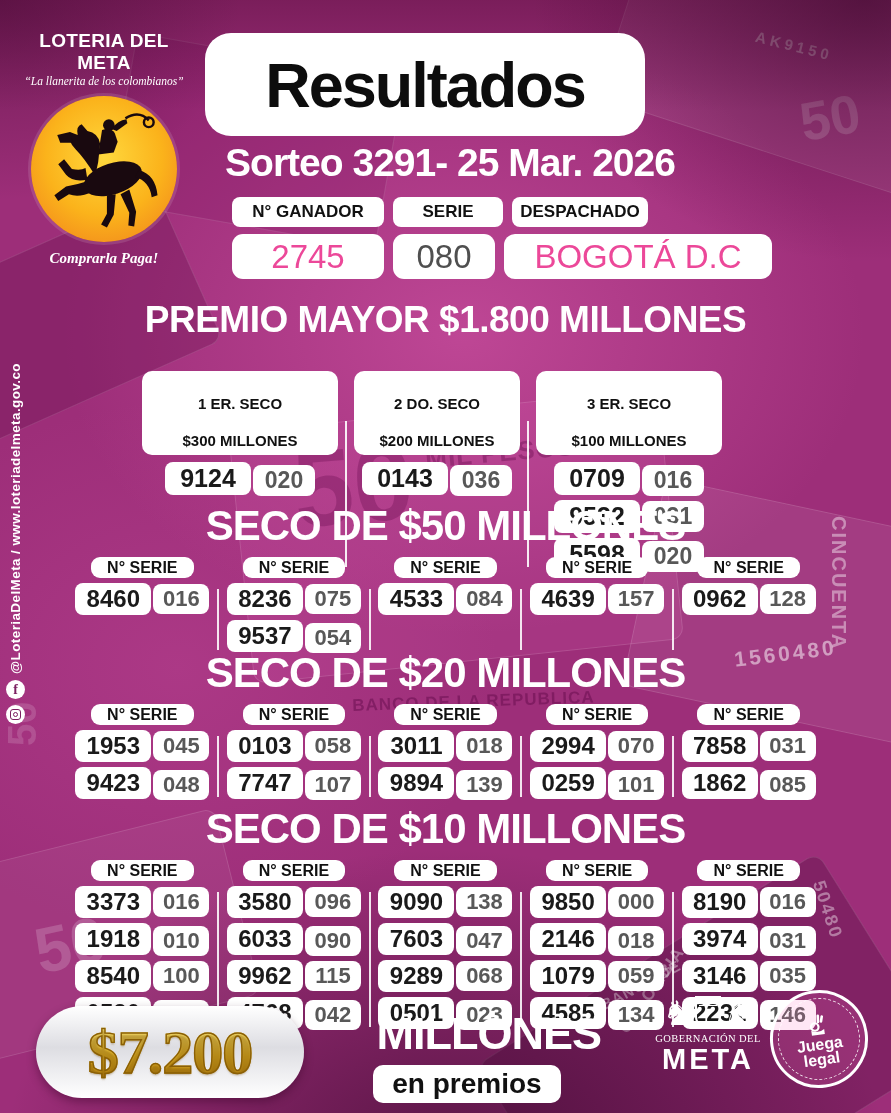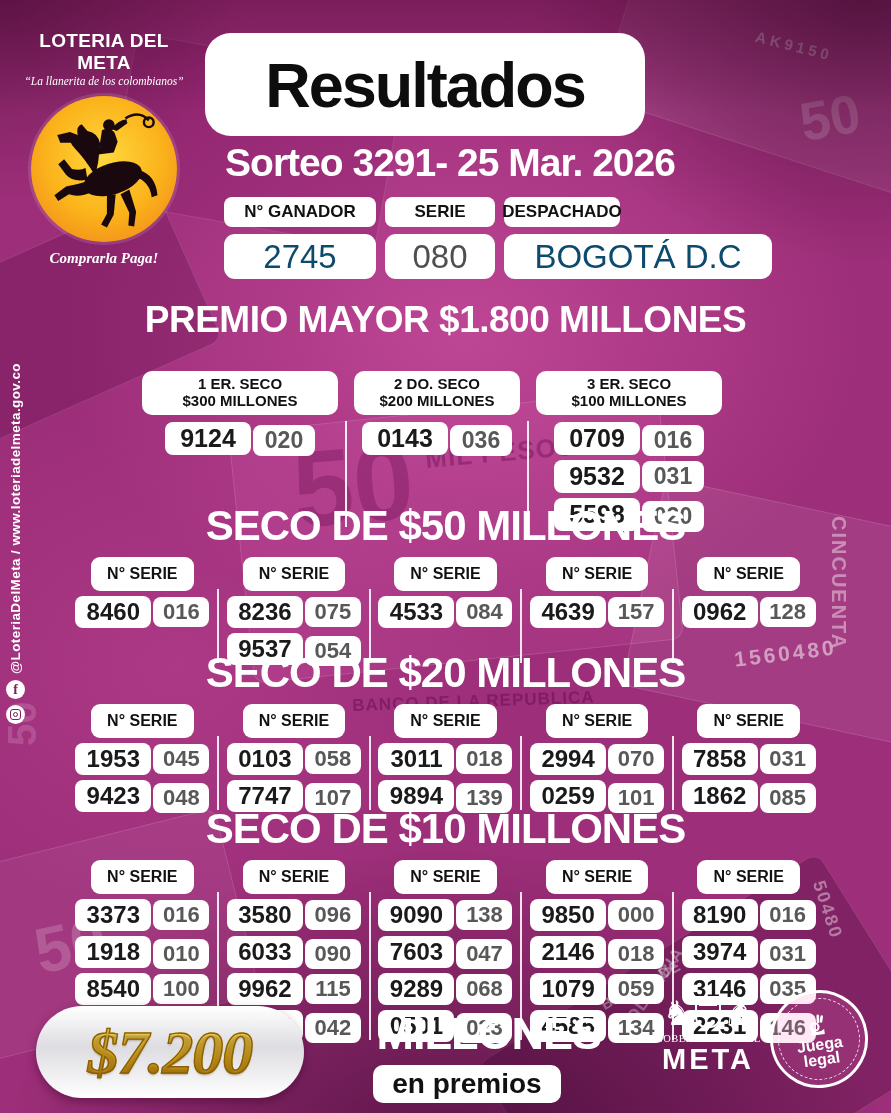--- a/index.html
+++ b/index.html
@@ -39,56 +39,56 @@
   .logo-circle{width:146px;height:146px;margin:9px auto 8px;border-radius:50%;
     background:radial-gradient(circle at 50% 42%, #ffd83d 0%, #fbb31b 52%, #ef7d1d 100%);
     box-shadow:0 0 0 3px rgba(255,255,255,.12);}
   .logo-slogan{font-family:"Liberation Serif",serif;font-style:italic;font-weight:bold;font-size:15px;}
   
   .header-box{position:absolute;left:205px;top:33px;width:440px;height:103px;background:#fff;border-radius:26px;
     display:flex;align-items:center;justify-content:center;z-index:3;}
   .header-title{font-size:63px;font-weight:bold;color:#0d0d0d;letter-spacing:-2px;}
   .sorteo{position:absolute;left:155px;top:141px;width:590px;text-align:center;font-size:39px;font-weight:bold;color:#fff;letter-spacing:-1px;z-index:3;}
   
-  .winner{position:absolute;left:224px;top:197px;z-index:3;}
+  .winner{position:absolute;left:232px;top:197px;z-index:3;}
   .winner-labels,.winner-values{display:flex;gap:9px;}
   .winner-values{margin-top:7px;}
   .wl{background:#fff;border-radius:8px;height:30px;display:flex;align-items:center;justify-content:center;font-weight:bold;font-size:17px;color:#111;}
-  .wl1{width:152px;}.wl2{width:110px;}.wl3{width:116px;}
-  .wv{background:#fff;border-radius:11px;height:45px;display:flex;align-items:center;justify-content:center;font-size:33px;color:#0c4a6e;}
-  .wv1{width:152px;}.wv2{width:110px;color:#4f4f4f;}.wv3{width:268px;}
+  .wl1{width:152px;}.wl2{width:110px;}.wl3{width:136px;}
+  .wv{background:#fff;border-radius:11px;height:45px;display:flex;align-items:center;justify-content:center;font-size:33px;color:#ec4899;}
+  .wv1{width:152px;}.wv2{width:102px;color:#4f4f4f;}.wv3{width:268px;}
   .premio{position:absolute;left:0;top:299px;width:891px;text-align:center;color:#fff;font-size:37px;font-weight:bold;letter-spacing:-.5px;z-index:3;}
   
   .sp{position:absolute;left:142px;top:371px;z-index:3;display:grid;grid-template-columns:196px 166px 186px;column-gap:16px;}
   .sp-col{position:relative;display:flex;flex-direction:column;align-items:center;}
   .sp-col + .sp-col::before{content:'';position:absolute;left:-9px;top:50px;bottom:4px;width:2px;background:rgba(255,255,255,.9);}
   .sp-head{background:#fff;border-radius:10px;padding:5px 8px;width:100%;box-sizing:border-box;text-align:center;line-height:1.12;}
-  .sp-head span{display:block;font-weight:bold;font-size:15px;color:#111;}
+  .sp-head span{display:block;font-weight:bold;font-size:15px;color:#111;margin-top:20px;}
   .rows{margin-top:7px;display:flex;flex-direction:column;gap:5px;}
   .num-row{display:flex;gap:2px;align-items:center;justify-content:center;}
   .np{background:#fff;border-radius:8px;width:86px;height:33px;display:flex;align-items:center;justify-content:center;
     font-size:25px;font-weight:bold;color:#1a1a1a;}
   .np.se{width:62px;height:31px;font-size:23px;color:#585858;}
   
   .sec{position:absolute;left:0;width:891px;text-align:center;z-index:3;}
   .sec50{top:498px;}.sec20{top:645px;}.sec10{top:801px;}
   .sec-title{margin:4px;font-size:42px;font-weight:bold;color:#fff;letter-spacing:-1px;}
   .sec-cols{margin:7px auto 0;width:748px;display:grid;grid-template-columns:repeat(5,1fr);column-gap:10px;}
   .col{position:relative;display:flex;flex-direction:column;align-items:center;gap:5px;}
   .col + .col::before{content:'';position:absolute;left:-6px;top:32px;bottom:2px;width:2px;background:rgba(255,255,255,.88);}
-  .col-head{background:#fff;border-radius:9px;height:34px;padding:0 16px;display:flex;align-items:center;font-weight:bold;font-size:16px;color:#111;}
+  .col-head{background:#fff;border-radius:9px;height:21px;padding:0 16px;display:flex;align-items:center;font-weight:bold;font-size:16px;color:#111;}
   .sec .np{width:76px;height:32px;font-size:24px;}
   .sec .np.se{width:56px;height:30px;font-size:22px;}
   .num-row:nth-child(odd) .se{transform:translateY(2px);}
   
   .amount{position:absolute;left:36px;top:1006px;width:268px;height:92px;border-radius:46px;z-index:3;
     background:linear-gradient(180deg,#ffffff 0%,#dddde2 45%,#ffffff 100%);
     display:flex;align-items:center;justify-content:center;box-shadow:0 4px 10px rgba(50,0,35,.4);}
   .amount-text{font-family:"Liberation Serif",serif;font-weight:bold;font-size:62px;letter-spacing:-1px;
-    color:#cf9a18;-webkit-text-stroke:1.4px #8a5f06;text-shadow:0 2px 2px rgba(110,70,0,.35);font-style:italic;}
+    color:#cf9a18;-webkit-text-stroke:1.4px #8a5f06;text-shadow:0 2px 2px rgba(110,70,0,.35);}
   @supports (-webkit-background-clip:text){
     .amount-text{background:linear-gradient(180deg,#f9e87f 8%,#dcae24 55%,#b07a0c 92%);-webkit-background-clip:text;color:transparent;}
   }
   .millones{position:absolute;left:333px;top:1008px;width:268px;text-align:right;z-index:3;}
   .millones-main{font-size:45px;font-weight:bold;color:#fff;letter-spacing:-1px;}
   .en-premios{margin:5px auto 0;background:#fff;border-radius:10px;width:188px;height:38px;
     display:flex;align-items:center;justify-content:center;font-size:28px;font-weight:bold;color:#111;}
   .gob{position:absolute;left:648px;top:984px;width:120px;text-align:center;color:#fff;z-index:3;}
   .crest{display:flex;align-items:flex-end;justify-content:center;gap:1px;height:46px;}
   .crest-horse{font-size:34px;line-height:1;color:#fff;}

